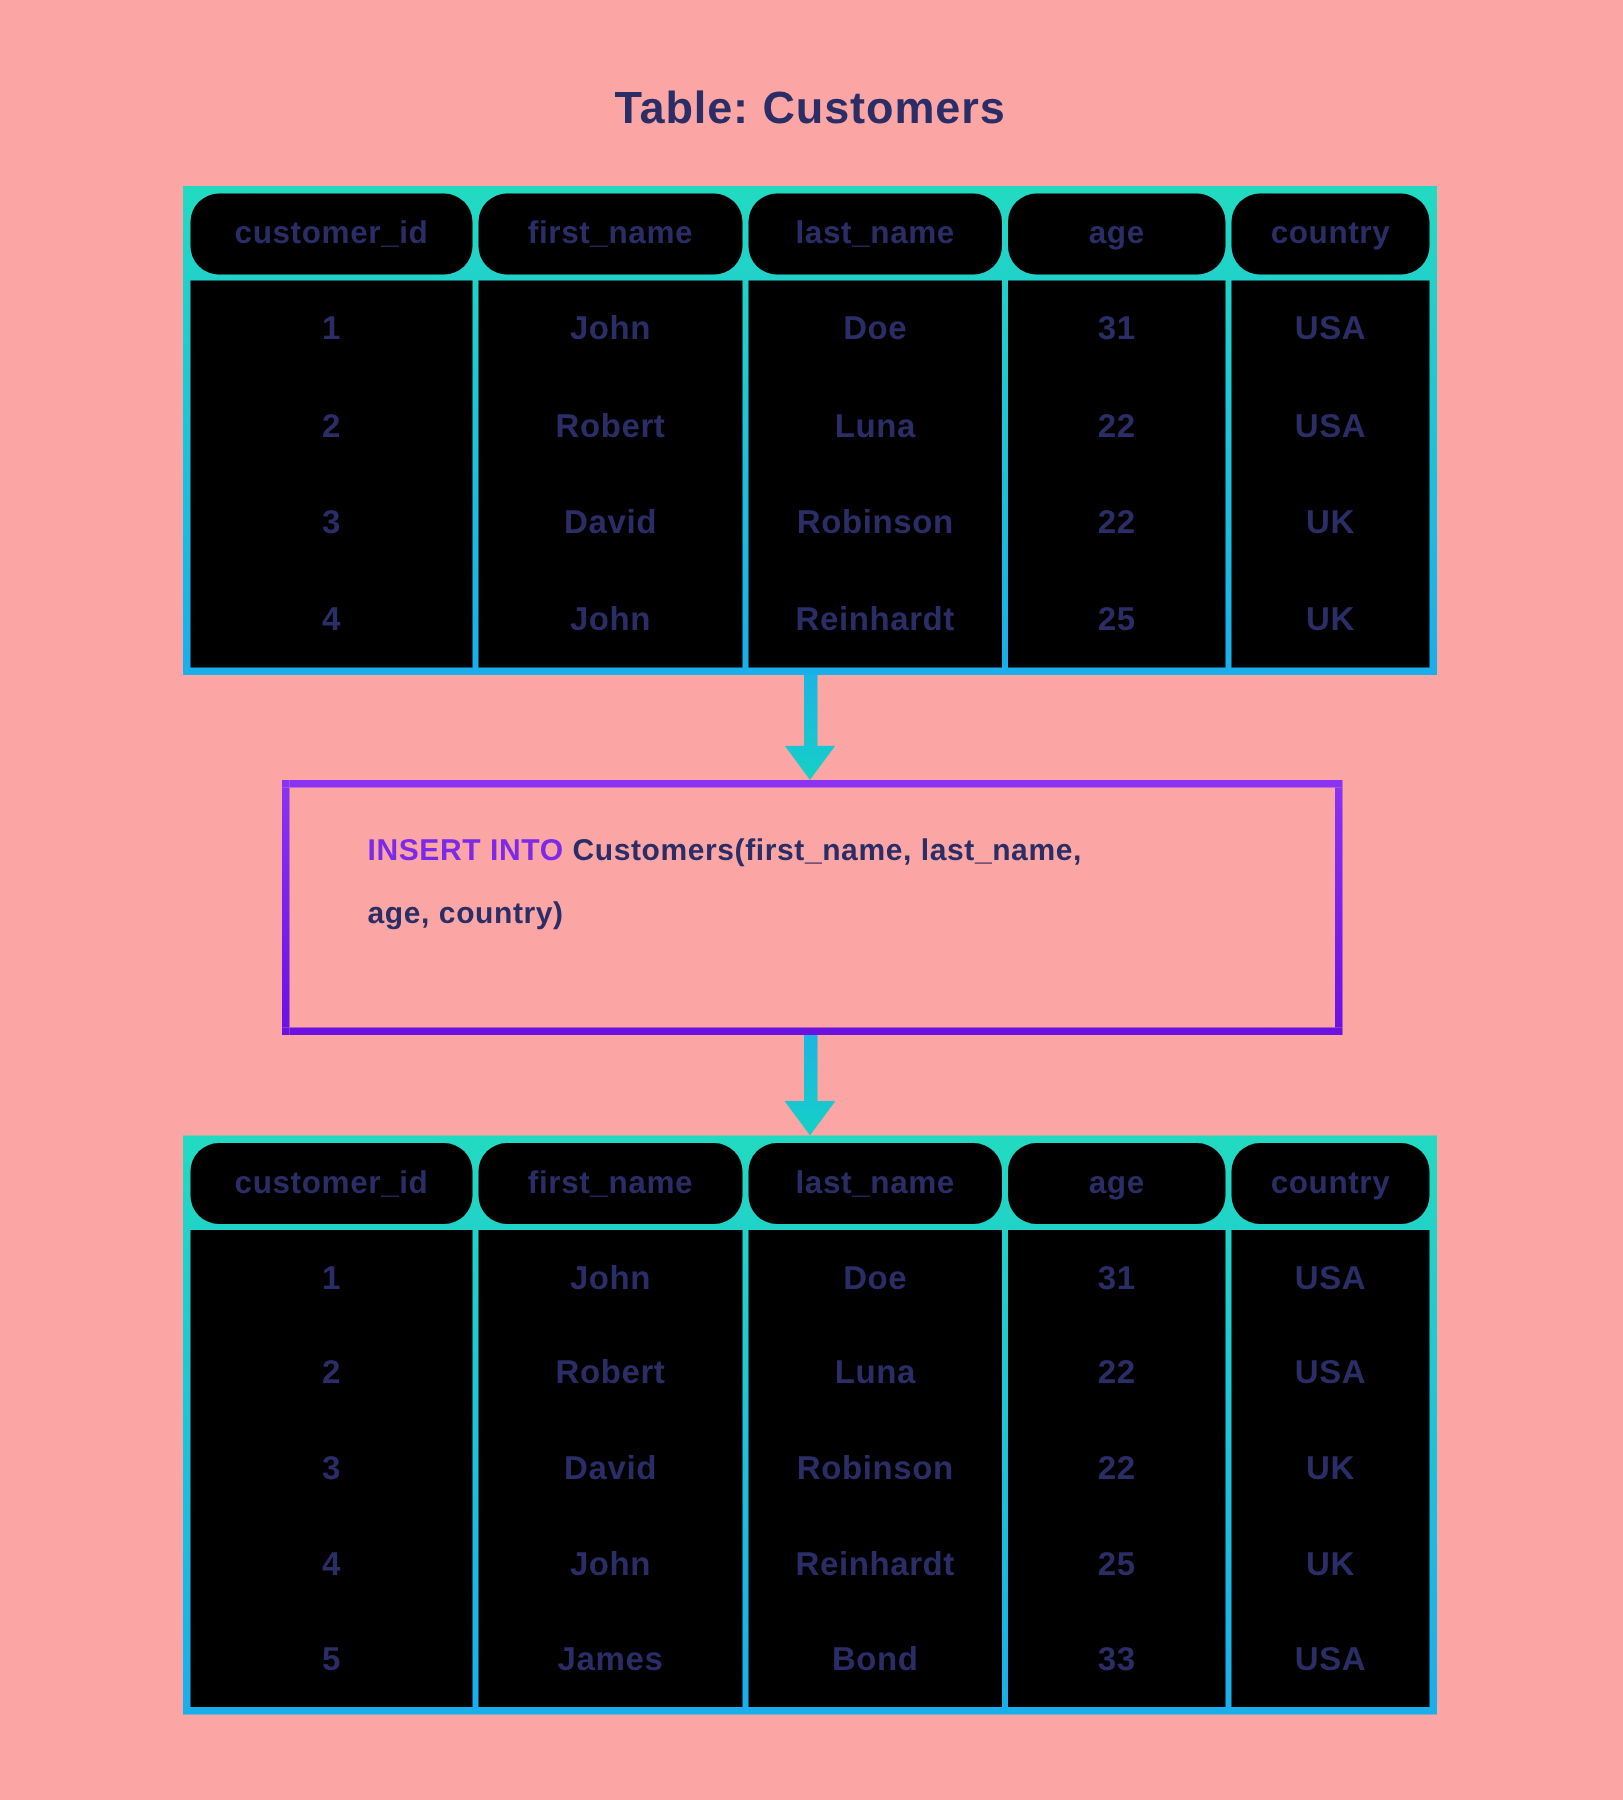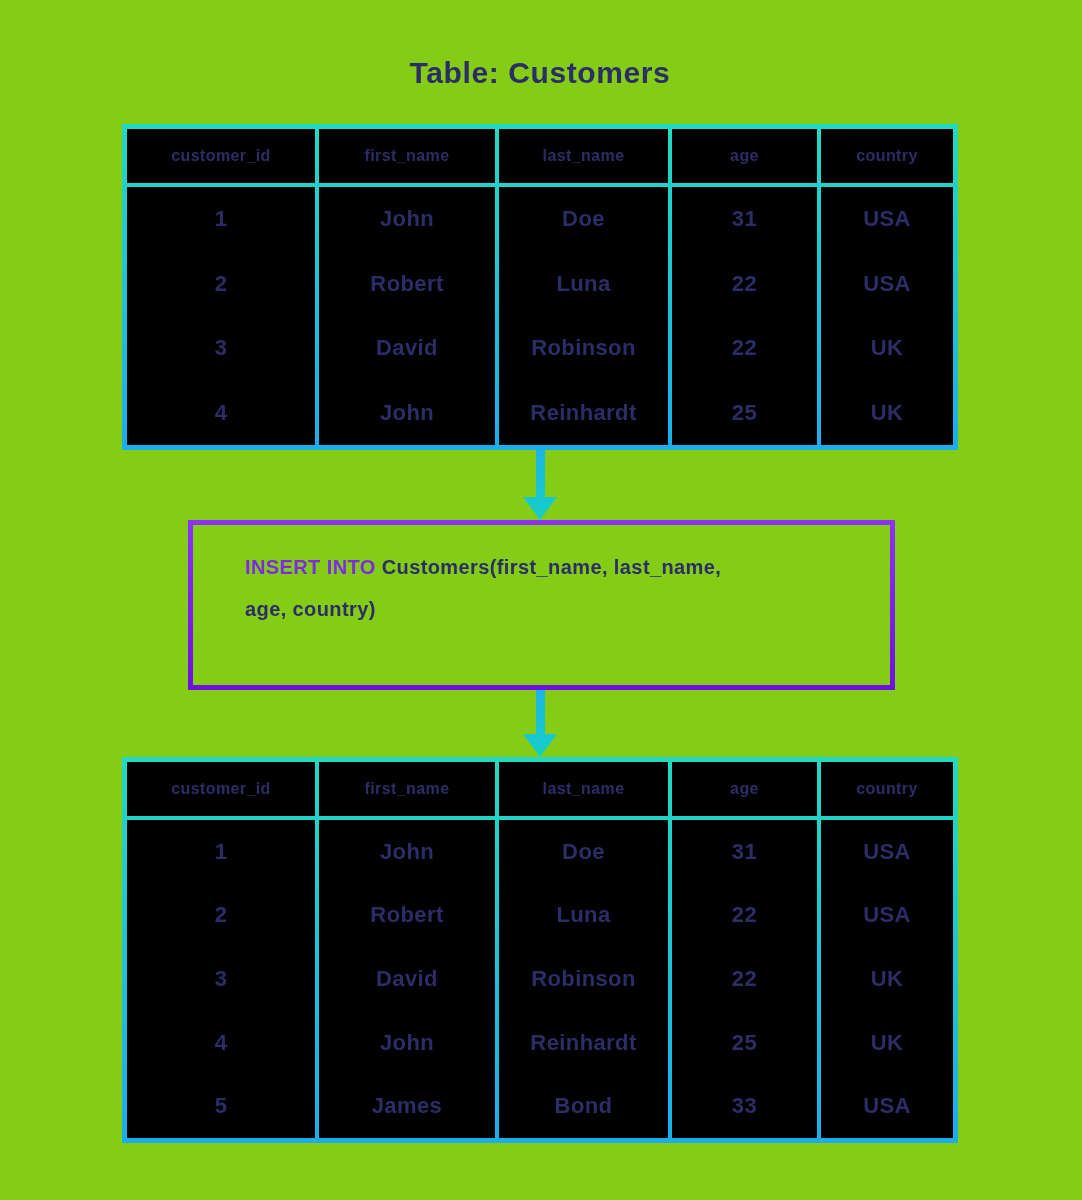--- a/index.html
+++ b/index.html
@@ -1,20 +1,20 @@
 <!DOCTYPE html>
 <html><head>
 <meta charset="utf-8">
 <style>
   html, body { margin: 0; padding: 0; background: #000; }
   .stage {
     position: relative;
     width: 1082px;
     height: 1200px;
-    background: #84cc16;
+    background: #fca5a5;
     font-family: "Liberation Sans", "DejaVu Sans", sans-serif;
     overflow: hidden;
   }
 
   .diagram-title {
     position: absolute;
     left: 122px;
     top: 56px;
     width: 836px;
     text-align: center;
@@ -39,23 +39,24 @@
   }
   .tbl-before { top: 124px; height: 326px; }
   .tbl-after  { top: 757px; height: 386px; }
 
   .tbl .cell {
     background: #000;
     display: flex;
     align-items: center;
     justify-content: center;
     color: #2b2d66;
-    font-size: 16px;
+    font-size: 21px;
     font-weight: bold;
     letter-spacing: 0.4px;
+    border-radius: 19px;
   }
   .tbl .bodycol {
     background: #000;
     display: flex;
     flex-direction: column;
   }
   .tbl .bodycol .val {
     flex: 1;
     display: flex;
     align-items: center;

